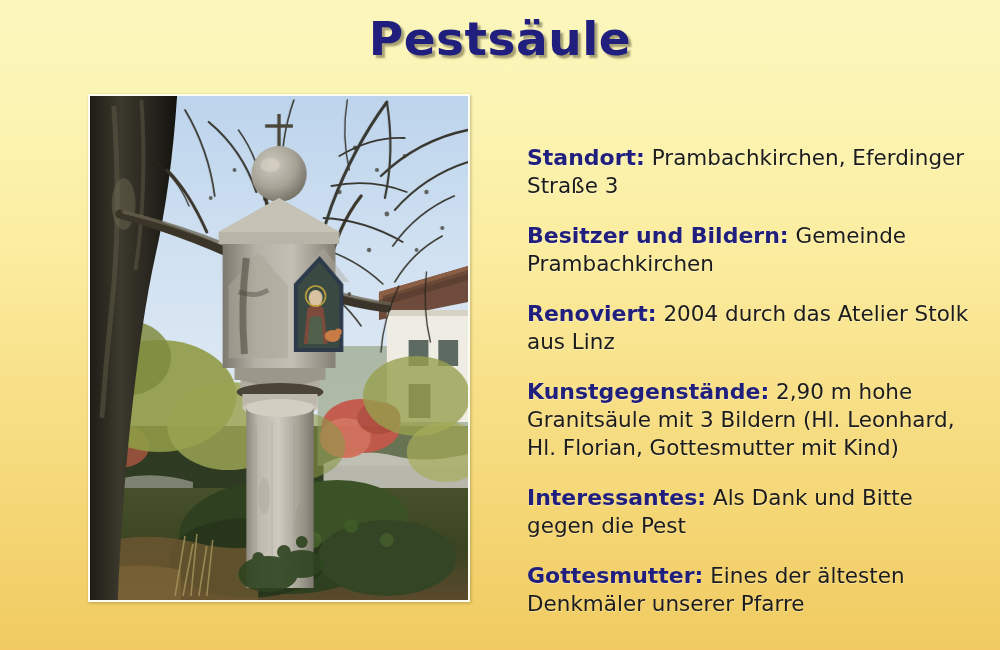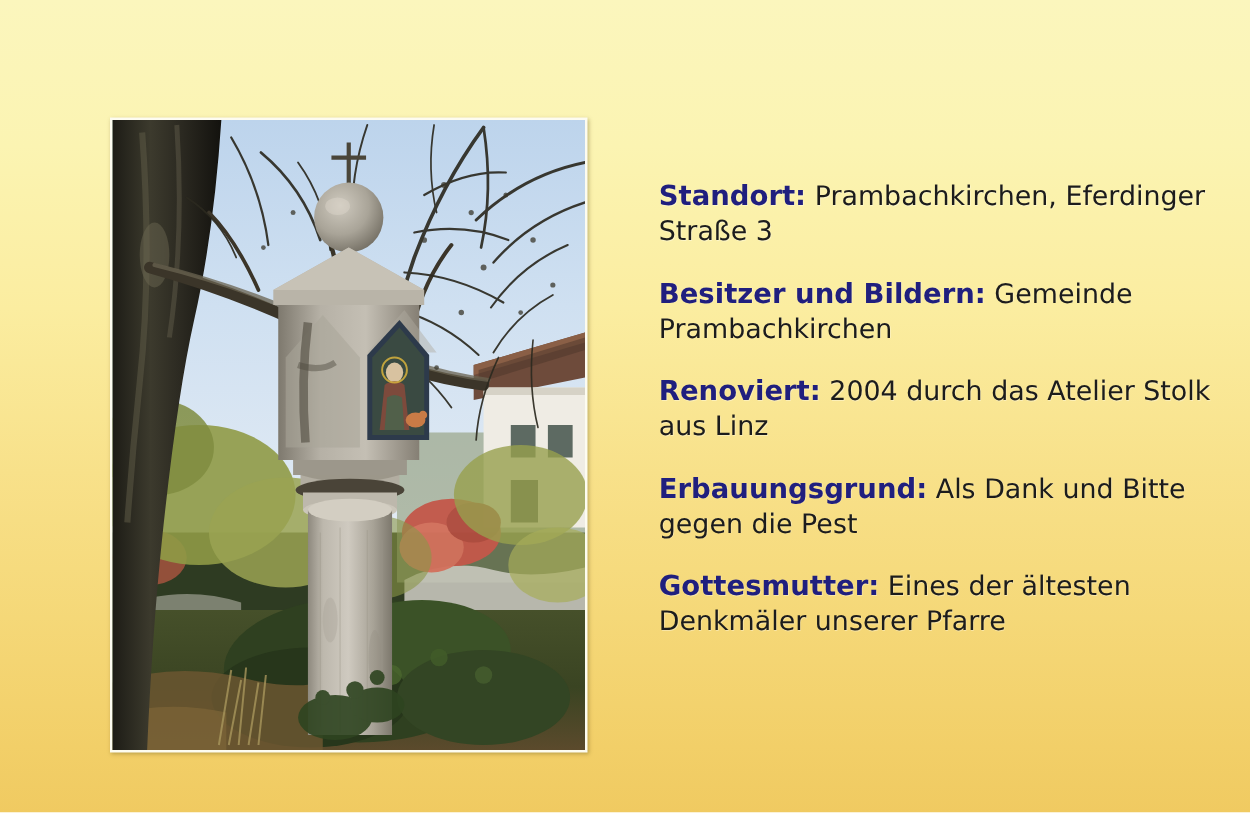--- a/index.html
+++ b/index.html
@@ -86,20 +86,21 @@
     font-size: 22px;
     color: #201f7e;
   }
   .fact.plain { font-size: 21.5px; }
 </style>
 </head>
 <body>
 
 <div id="slide">
 
+  <div id="title">Pestsäule</div>
 
   <div id="photo-frame">
     <div id="photo">
       <svg viewBox="0 0 382 504" preserveAspectRatio="none">
         <defs>
           <linearGradient id="skyG" x1="0" y1="0" x2="0" y2="1">
             <stop offset="0%" stop-color="#bdd4ec"></stop>
             <stop offset="45%" stop-color="#cfe0f1"></stop>
             <stop offset="100%" stop-color="#e2ebf4"></stop>
           </linearGradient>
@@ -326,23 +327,26 @@
 
     <p class="fact">
       <span class="lbl">Besitzer und Bildern:</span><span> Gemeinde Prambachkirchen</span>
     </p>
 
 
     <p class="fact">
       <span class="lbl">Renoviert:</span><span> 2004 durch das Atelier Stolk aus Linz</span>
     </p>
 
-
-    <p class="fact">
-      <span class="lbl">Erbauungsgrund:</span><span> Als Dank und Bitte gegen die Pest</span>
+    <p class="fact">
+      <span class="lbl">Kunstgegenstände:</span><span> 2,90 m hohe Granitsäule mit 3 Bildern (Hl. Leonhard, Hl. Florian, Gottesmutter mit Kind)</span>
+    </p>
+
+    <p class="fact">
+      <span class="lbl">Interessantes:</span><span> Als Dank und Bitte gegen die Pest</span>
     </p>
 
     <p class="fact">
       <span class="lbl">Gottesmutter:</span><span> Eines der ältesten Denkmäler unserer Pfarre</span>
     </p>
 
   </div>
 </div>
 
 </body></html>

